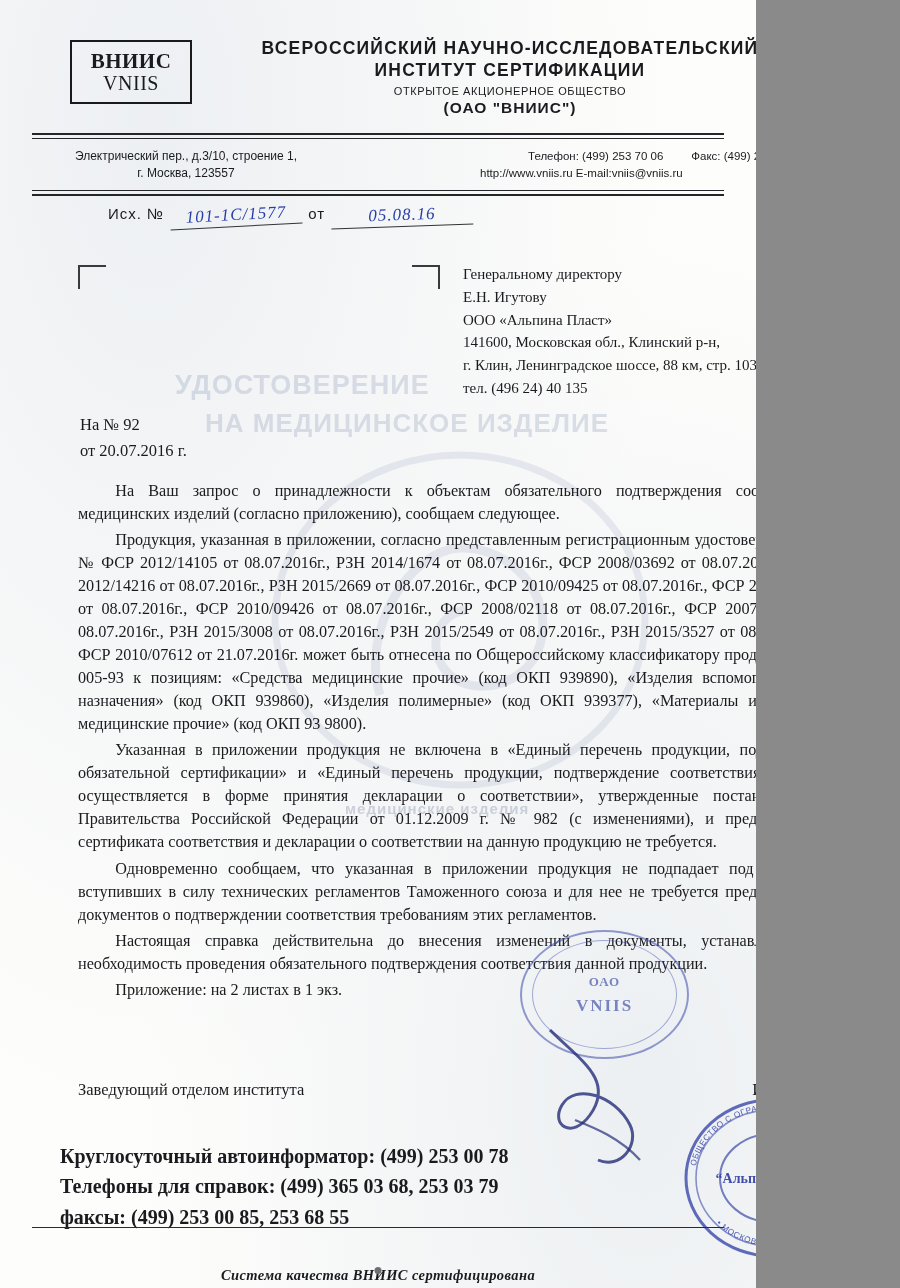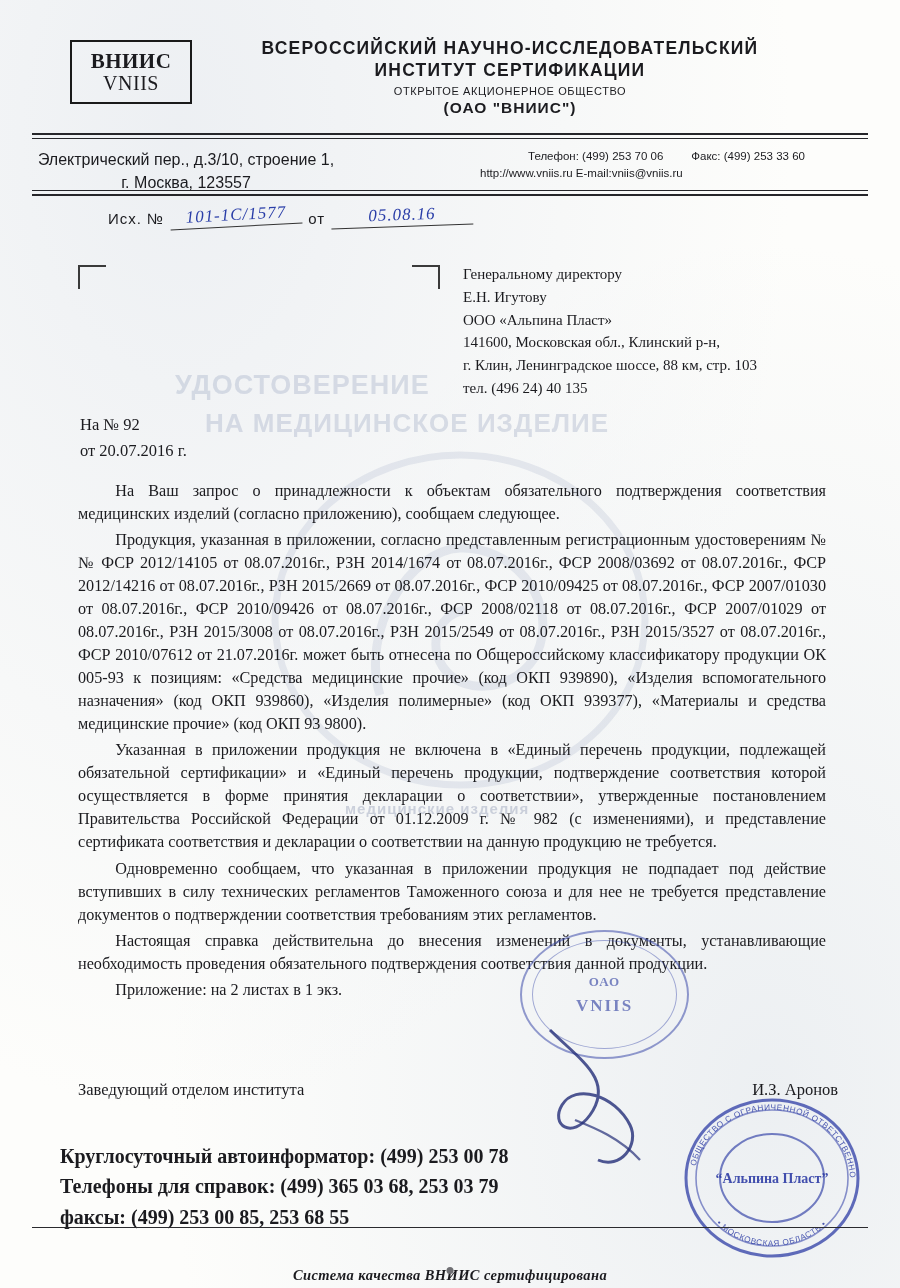--- a/index.html
+++ b/index.html
@@ -2,21 +2,21 @@
 <html lang="ru"><head>
 <meta charset="utf-8">
 <style>
   html, body {
     margin: 0;
     padding: 0;
     background: #8a8a8a;
   }
   .page {
     position: relative;
-    width: 900px;
+    width: 756px;
     height: 1288px;
     background: #fdfdfb;
     overflow: hidden;
     font-family: "Liberation Serif", serif;
     color: #1b1b1f;
   }
   
   .page::before {
     content: "";
     position: absolute;
@@ -94,21 +94,21 @@
   .rule.r1 { top: 133px; }
   .rule.r2 { top: 138px; border-top-width: 1px; }
   .rule.r3 { top: 190px; border-top-width: 1px; }
   .rule.r4 { top: 194px; border-top-width: 2px; }
 
   .addr-left {
     position: absolute;
     left: 36px;
     top: 148px;
     font-family: "Liberation Sans", sans-serif;
-    font-size: 16px;
+    font-size: 12px;
     line-height: 1.45;
     text-align: center;
     width: 300px;
   }
   .addr-right {
     position: absolute;
     left: 480px;
     top: 148px;
     width: 390px;
     font-family: "Liberation Sans", sans-serif;
@@ -119,21 +119,21 @@
 
   
   .outgoing {
     position: absolute;
     left: 108px;
     top: 205px;
     font-family: "Liberation Sans", sans-serif;
     font-size: 15px;
     letter-spacing: 1px;
     display: flex;
-    align-items: flex-end;
+    align-items: flex-start;
     gap: 6px;
   }
   .hand {
     font-family: "Liberation Serif", serif;
     font-style: italic;
     color: #2a3ea8;
     font-size: 17px;
     transform: rotate(-3deg);
     border-bottom: 1px solid #333;
     padding: 0 6px 1px 6px;

